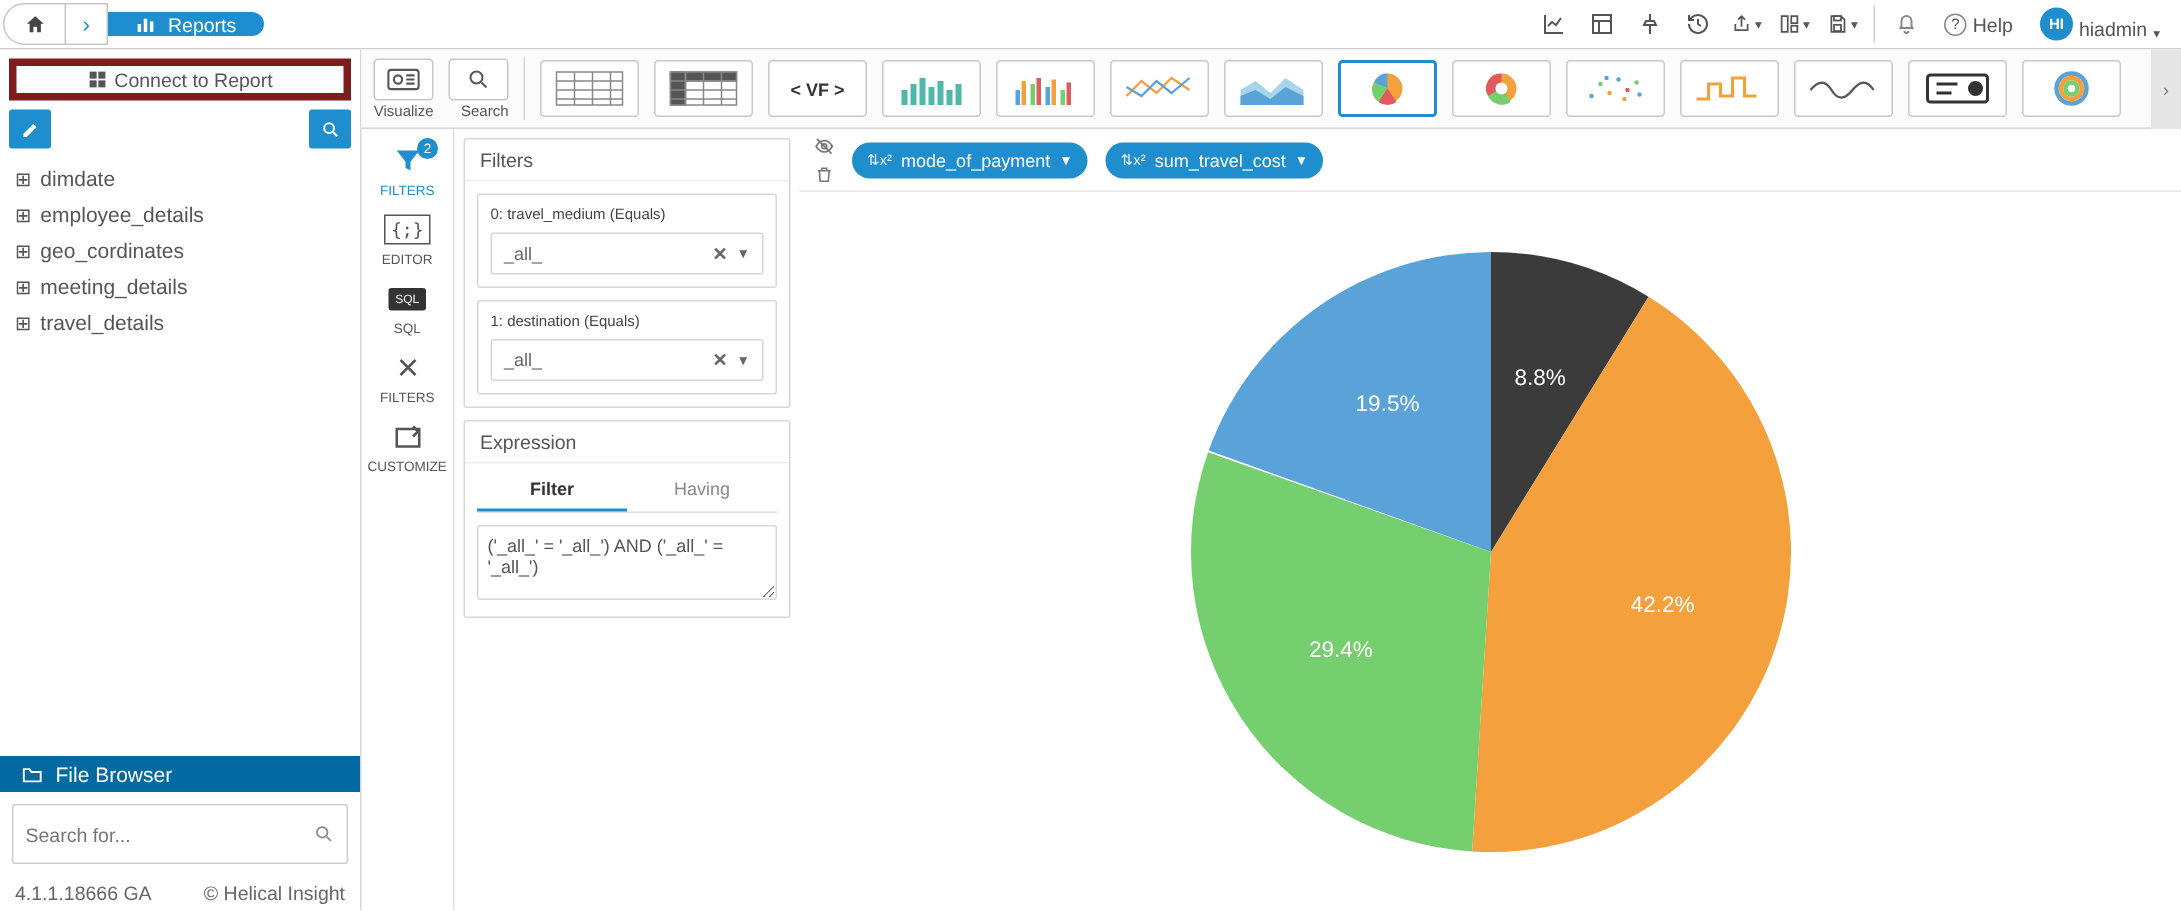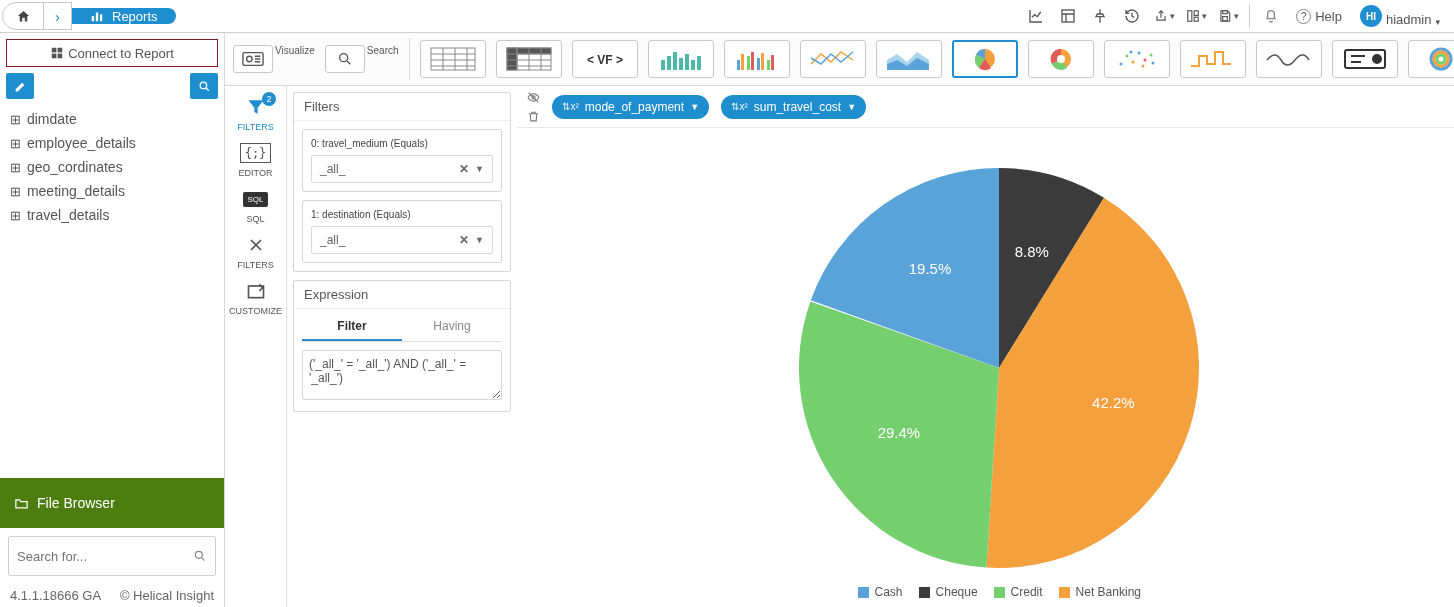--- a/index.html
+++ b/index.html
@@ -12,35 +12,35 @@
 .top-right{margin-left:auto;display:flex;align-items:center;gap:2px;padding:0 6px}
 .tr-btn{width:30px;height:28px;display:flex;align-items:center;justify-content:center;color:#555;font-size:15px}
 .tr-help{display:flex;align-items:center;gap:4px;color:#555;padding:0 8px}
 .user-badge{display:flex;align-items:flex-end;gap:4px;padding:0 8px}
 .avatar{width:22px;height:22px;border-radius:50%;background:#1f8ecf;color:#fff;display:flex;align-items:center;justify-content:center;font-size:10px;font-weight:bold}
 .tr-sep{width:1px;height:24px;background:#d0d0d0;margin:0 4px}
 
 .main{display:flex;height:574px}
 .left-panel{width:241px;display:flex;flex-direction:column;border-right:1px solid #d8d8d8}
 .connect-wrap{padding:6px}
-.connect-btn{width:100%;height:28px;border:1px solid #7f1d1d;background:#fff;display:flex;align-items:center;justify-content:center;gap:4px;color:#555;font-size:13px}
+.connect-btn{width:100%;height:28px;border:5px solid #7f1d1d;background:#fff;display:flex;align-items:center;justify-content:center;gap:4px;color:#555;font-size:13px}
 .pair-btns{display:flex;justify-content:space-between;padding:0 6px 6px}
 .sq-btn{width:28px;height:26px;background:#1f8ecf;color:#fff;display:flex;align-items:center;justify-content:center;border-radius:2px;font-size:13px}
 .tables{flex:1;padding:2px 8px;overflow:auto}
 .tbl-row{display:flex;align-items:center;gap:6px;padding:4px 2px;color:#555;font-size:14px}
 .tbl-icon{font-size:13px;color:#555}
-.file-browser{background:#4d7c0f;color:#fff;height:50px;display:flex;align-items:center;gap:8px;padding:0 14px;font-size:14px}
+.file-browser{background:#0369a1;color:#fff;height:24px;display:flex;align-items:center;gap:8px;padding:0 14px;font-size:14px}
 .search-wrap{padding:8px}
 .search-box{width:100%;height:40px;border:1px solid #cfcfcf;border-radius:2px;display:flex;align-items:center;padding:0 8px;color:#888}
 .search-box input{border:none;outline:none;flex:1;font-size:13px;color:#555}
 .footer-line{display:flex;justify-content:space-between;padding:4px 10px;font-size:13px;color:#666}
 
 .center{flex:1;display:flex;flex-direction:column}
 .vis-bar{height:53px;display:flex;align-items:center;gap:10px;padding:0 8px;border-bottom:1px solid #d8d8d8;background:#fcfcfc;position:relative}
-.vis-stack{display:flex;flex-direction:row;align-items:flex-start;gap:2px;font-size:10px;color:#555}
+.vis-stack{display:flex;flex-direction:column;align-items:flex-end;gap:2px;font-size:10px;color:#555}
 .vis-ic-box{width:40px;height:28px;border:1px solid #c8c8c8;border-radius:3px;display:flex;align-items:center;justify-content:center;background:#fff;font-size:14px}
 .vis-sep{width:1px;height:42px;background:#d8d8d8}
 .chart-type{width:66px;height:38px;border:1px solid #c8c8c8;border-radius:3px;display:flex;align-items:center;justify-content:center;background:#fff}
 .chart-type.selected{border:2px solid #1f8ecf}
 .chart-type svg{width:48px;height:26px}
 .scroll-arrow{position:absolute;right:0;top:0;width:20px;height:53px;background:#e6e6e6;display:flex;align-items:center;justify-content:center;color:#777;font-size:12px}
 
 .work-row{flex:1;display:flex}
 .tool-col{width:62px;border-right:1px solid #e0e0e0;display:flex;flex-direction:column;align-items:center;padding-top:6px;gap:4px}
 .tool-item{display:flex;flex-direction:column;align-items:center;gap:2px;font-size:9px;color:#555;padding:2px 0;width:100%;position:relative}
@@ -463,35 +463,17 @@
           <svg id="pie" width="420" height="420" viewBox="-210 -210 420 420">
               <path d="M0 0 L-188.17615379084506 -67.74758404905835 A200 200 0 0 1 5.6655388976479795e-14 -200 Z" fill="#5aa3d8"></path>
               <text x="-69.00063024519339" y="-98.17796609100284" text-anchor="middle" dominant-baseline="middle" fill="#fff" font-size="15">19.5%</text>
               <path d="M0 0 L5.6655388976479795e-14 -200 A200 200 0 0 1 105.03492599225919 -170.19889635893836 Z" fill="#3b3b3b"></path>
               <text x="32.75423226207907" y="-115.4433205903303" text-anchor="middle" dominant-baseline="middle" fill="#fff" font-size="15">8.8%</text>
               <path d="M0 0 L105.03492599225919 -170.19889635893836 A200 200 0 0 1 -12.558103905862813 199.6053456856543 Z" fill="#f4a03c"></path>
               <text x="114.35752098206623" y="36.364232355932934" text-anchor="middle" dominant-baseline="middle" fill="#fff" font-size="15">42.2%</text>
               <path d="M0 0 L-12.558103905862813 199.6053456856543 A200 200 0 0 1 -188.5981071785729 -66.56390890459734 Z" fill="#75cf6f"></path>
               <text x="-100.08941203358059" y="66.19750447541155" text-anchor="middle" dominant-baseline="middle" fill="#fff" font-size="15">29.4%</text>
             </svg>
-          <div class="legend" id="legend">
-              <div class="lg-item">
-                <span class="sw" style="background:#5aa3d8"></span>
-                <span>Cash</span>
-              </div>
-              <div class="lg-item">
-                <span class="sw" style="background:#3b3b3b"></span>
-                <span>Cheque</span>
-              </div>
-              <div class="lg-item">
-                <span class="sw" style="background:#75cf6f"></span>
-                <span>Credit</span>
-              </div>
-              <div class="lg-item">
-                <span class="sw" style="background:#f4a03c"></span>
-                <span>Net Banking</span>
-              </div>
-            </div>
         </div>
       </div>
     </div>
   </div>
 </div>
 
 </body></html>

